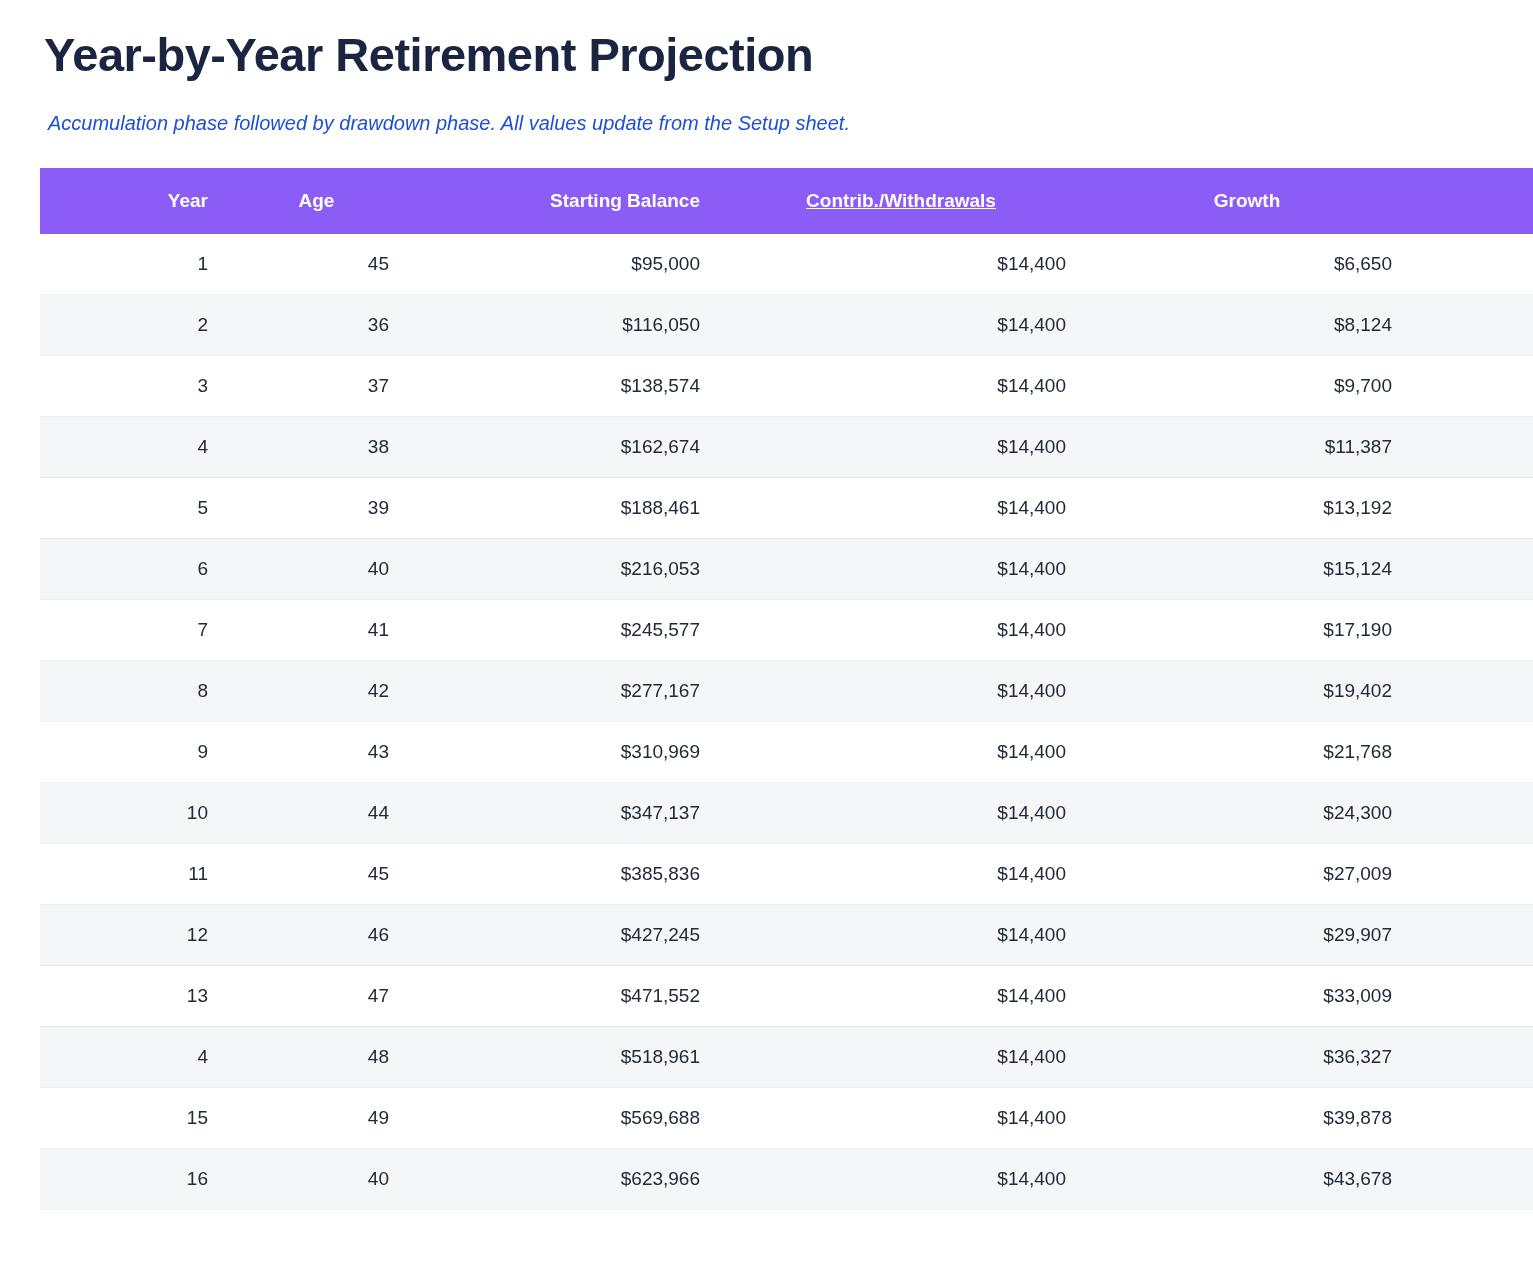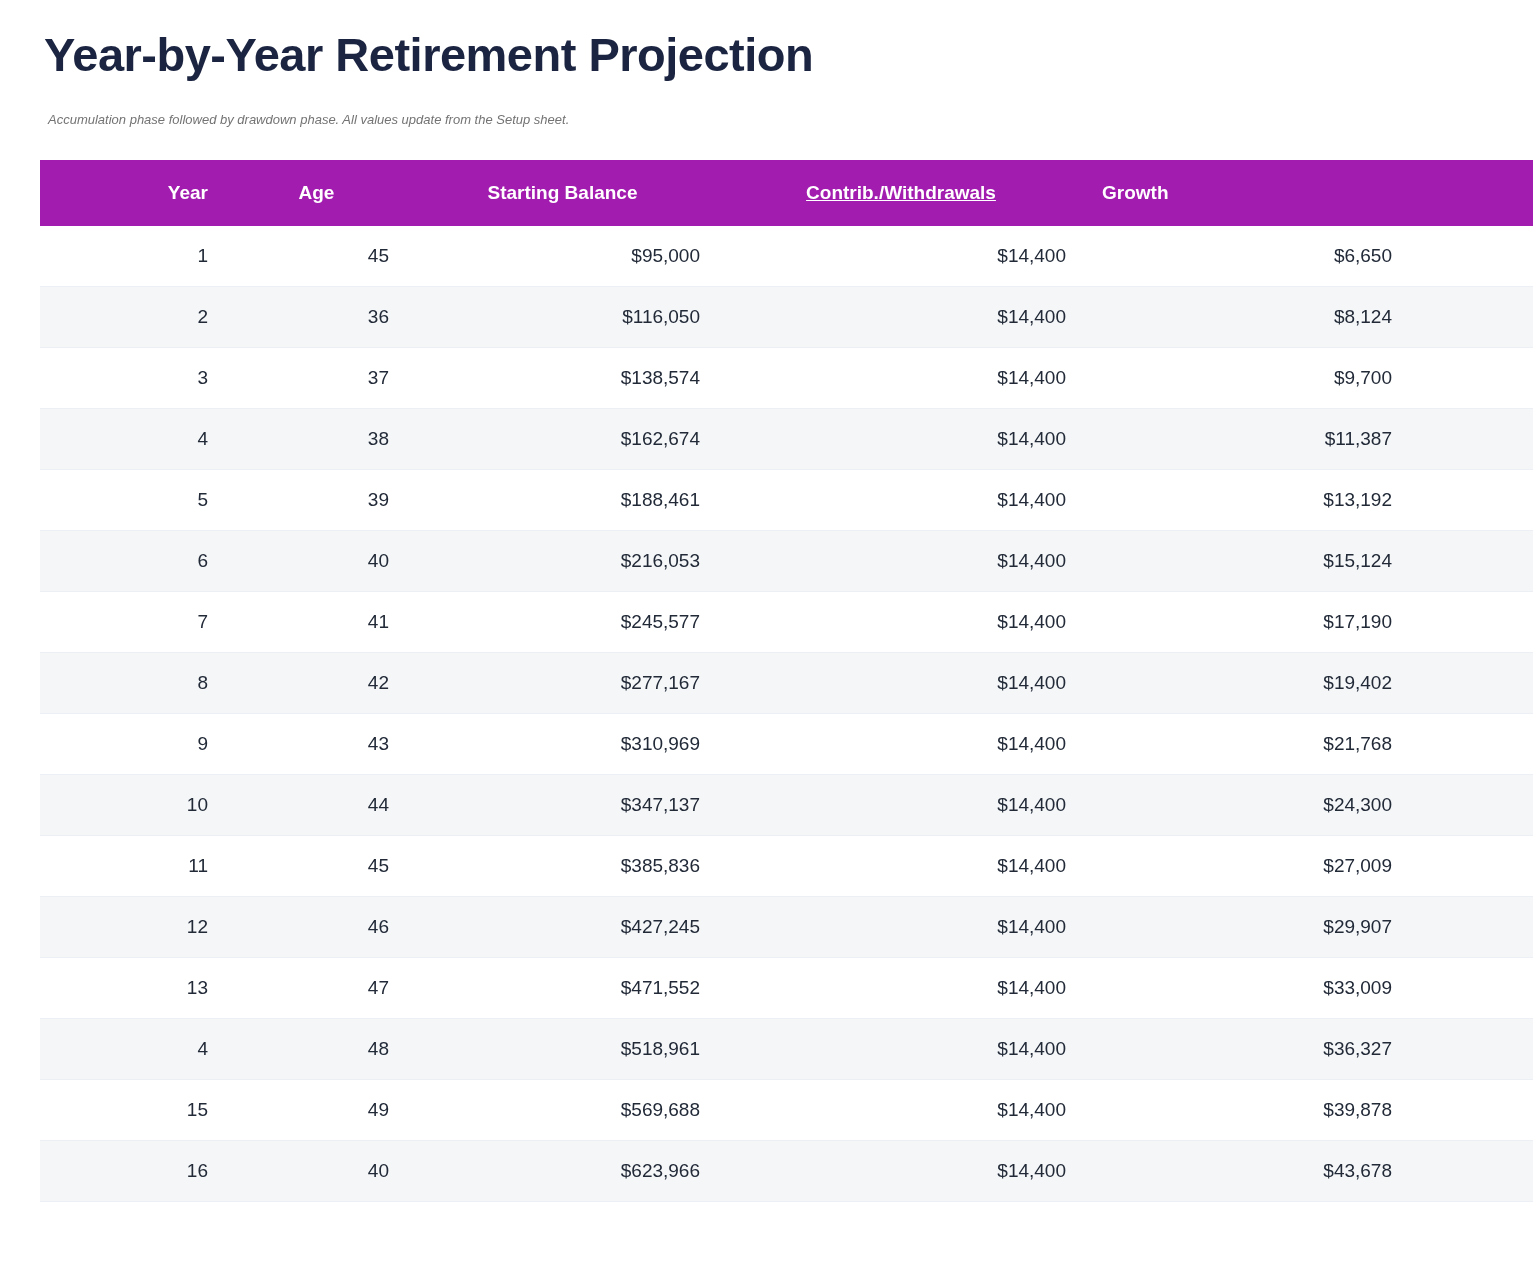--- a/index.html
+++ b/index.html
@@ -21,44 +21,44 @@
   }
   .page-title {
     font-size: 47px;
     font-weight: bold;
     color: #1b2440;
     letter-spacing: -0.5px;
     margin: 10px 0 0 22px;
     line-height: 1.15;
   }
   .page-subtitle {
-    font-size: 13px;
+    font-size: 20px;
     font-style: italic;
-    color: #737373;
+    color: #1d4ed8;
     margin: 30px 0 0 26px;
   }
   table.projection {
     border-collapse: collapse;
     width: 1497px;
     margin: 33px 0 0 18px;
     table-layout: fixed;
   }
   table.projection thead th {
-    background: #a21caf;
+    background: #8b5cf6;
     color: #ffffff;
     font-size: 19px;
     font-weight: bold;
     padding: 22px 18px;
     white-space: nowrap;
   }
   th.c-year   { width: 150px; text-align: right; padding-right: 24px;}
   th.c-age    { width: 145px; padding-right: 36px;}
-  th.c-start  { width: 275px; text-align: center; }
+  th.c-start  { width: 275px; text-align: right; }
   th.c-contrib{ width: 330px; text-align: center; text-decoration: underline; }
-  th.c-growth { width: 290px; text-align: left; }
+  th.c-growth { width: 290px; text-align: center; }
   th.c-end    { width: 307px; text-align: right; }
 
   table.projection tbody td {
     font-size: 19px;
     color: #222a38;
     padding: 19px 18px;
     text-align: right;
     white-space: nowrap;
   }
   td.c-year   { padding-right: 24px; }

